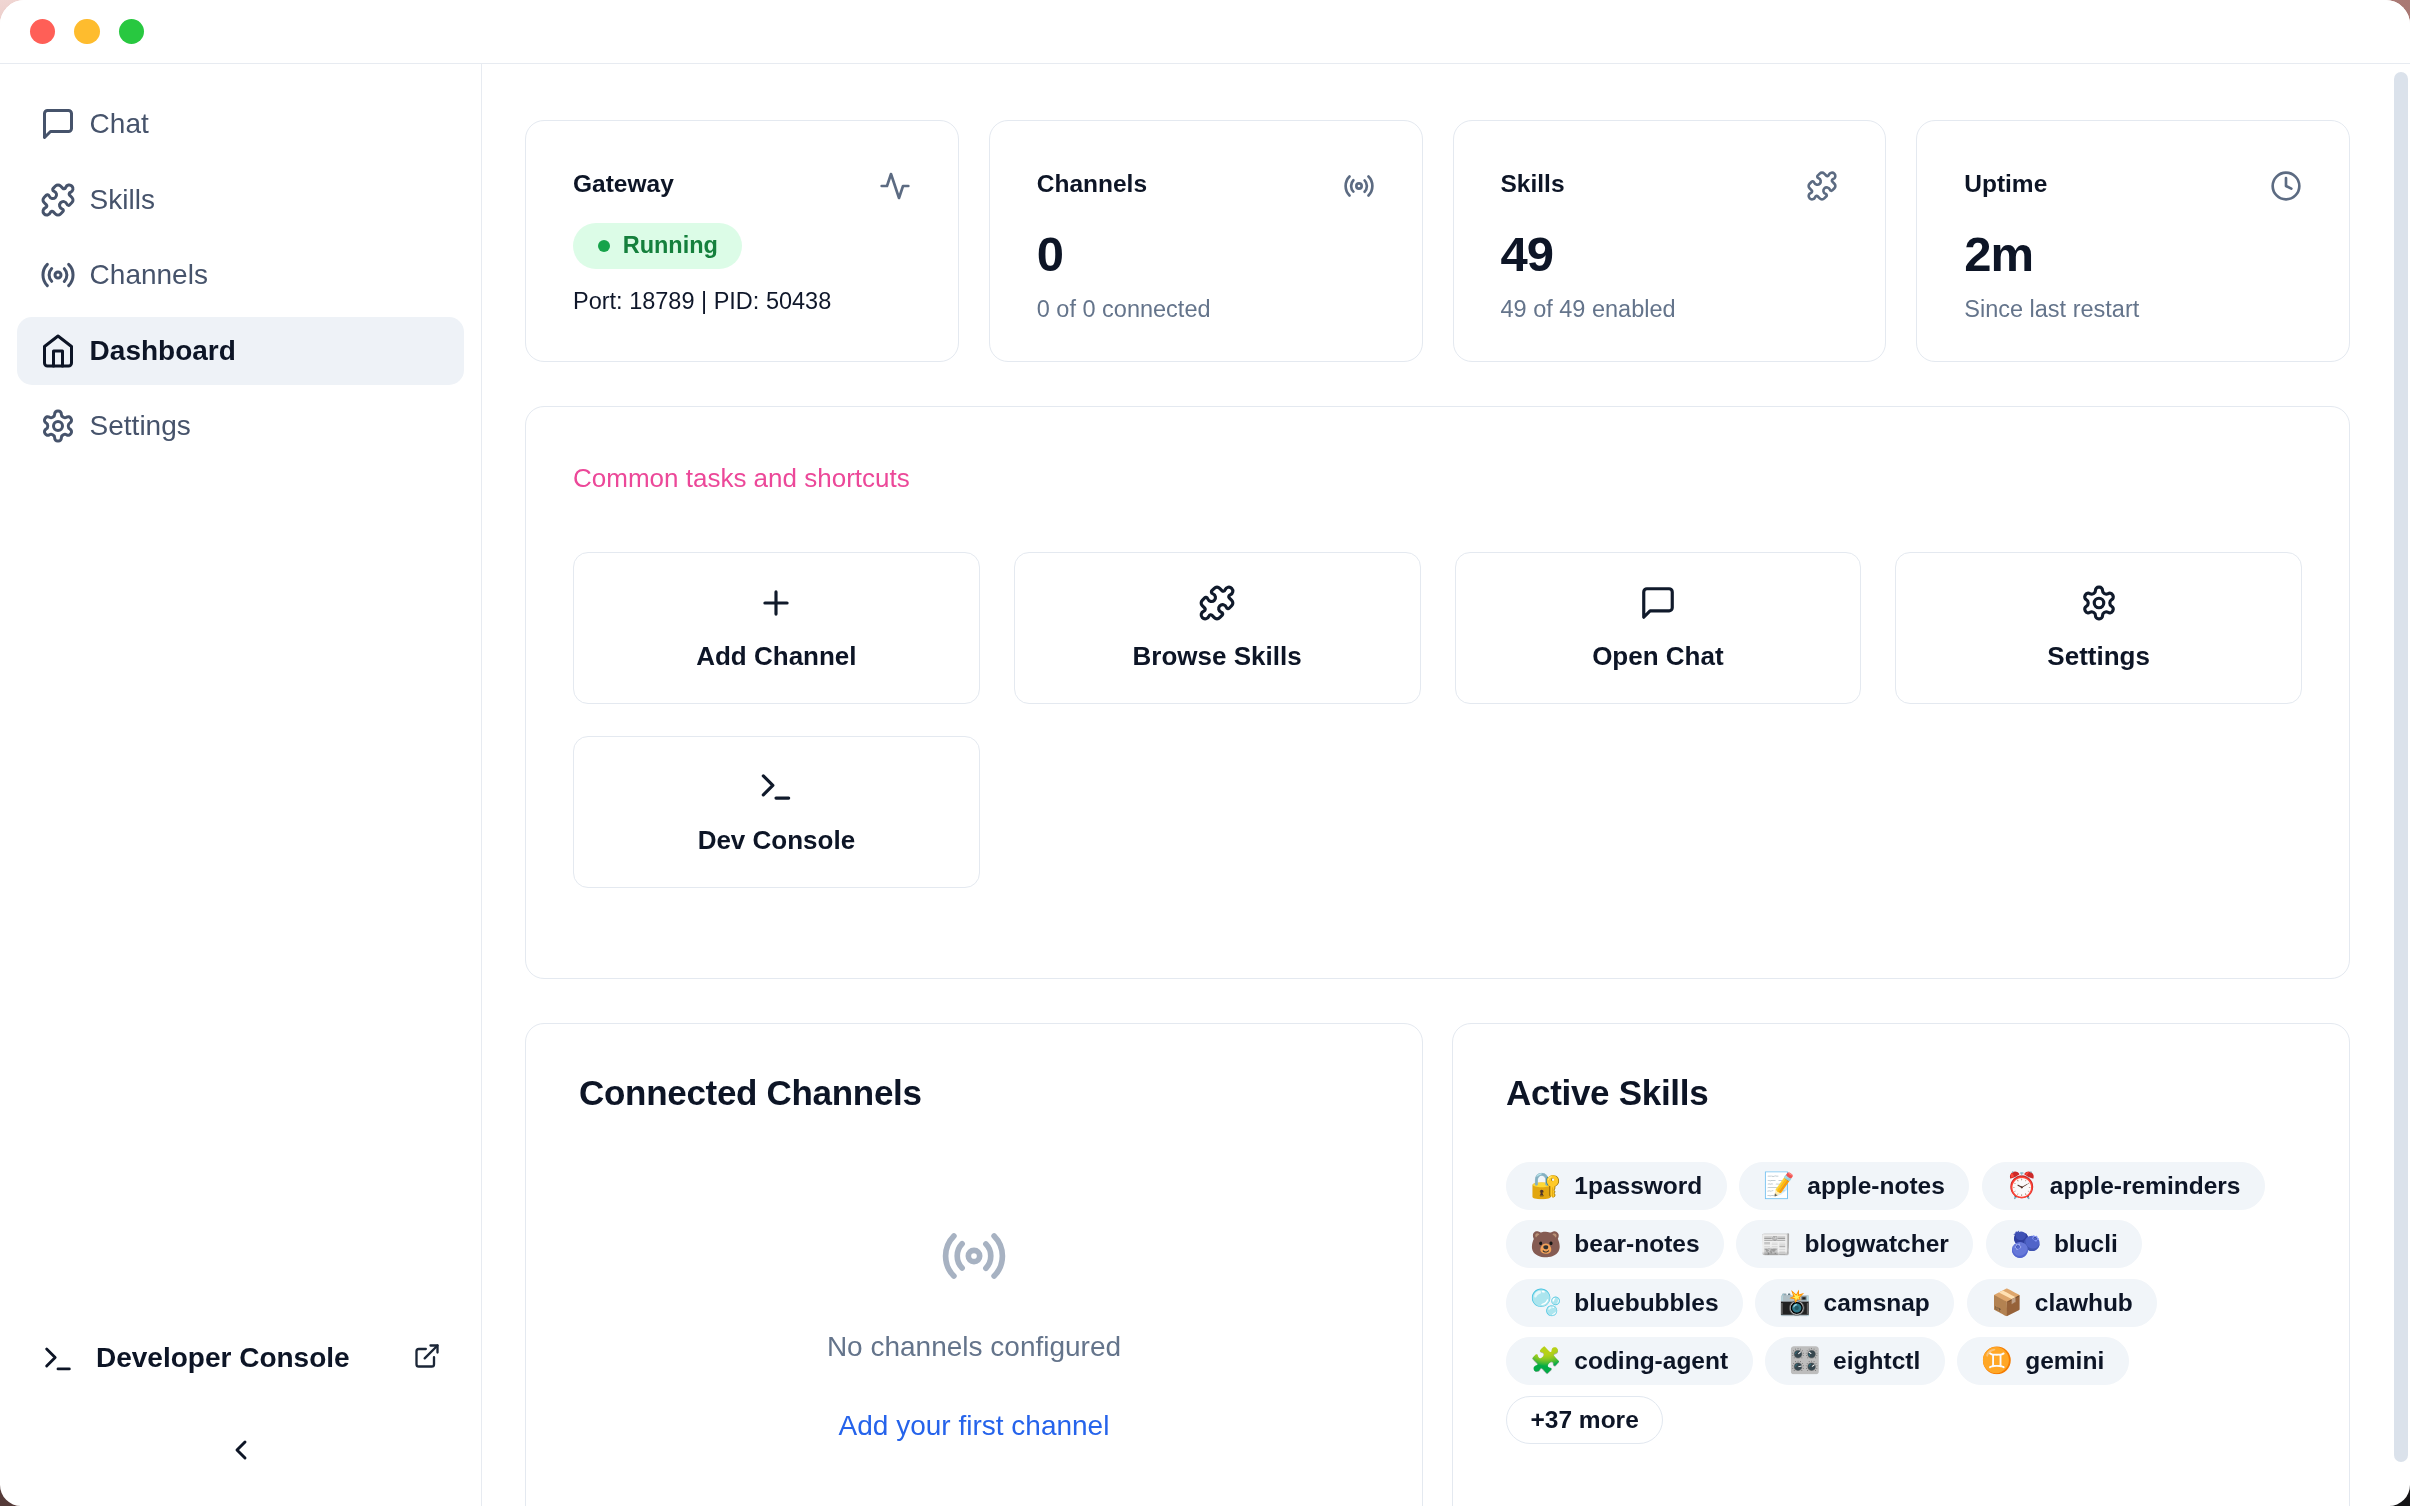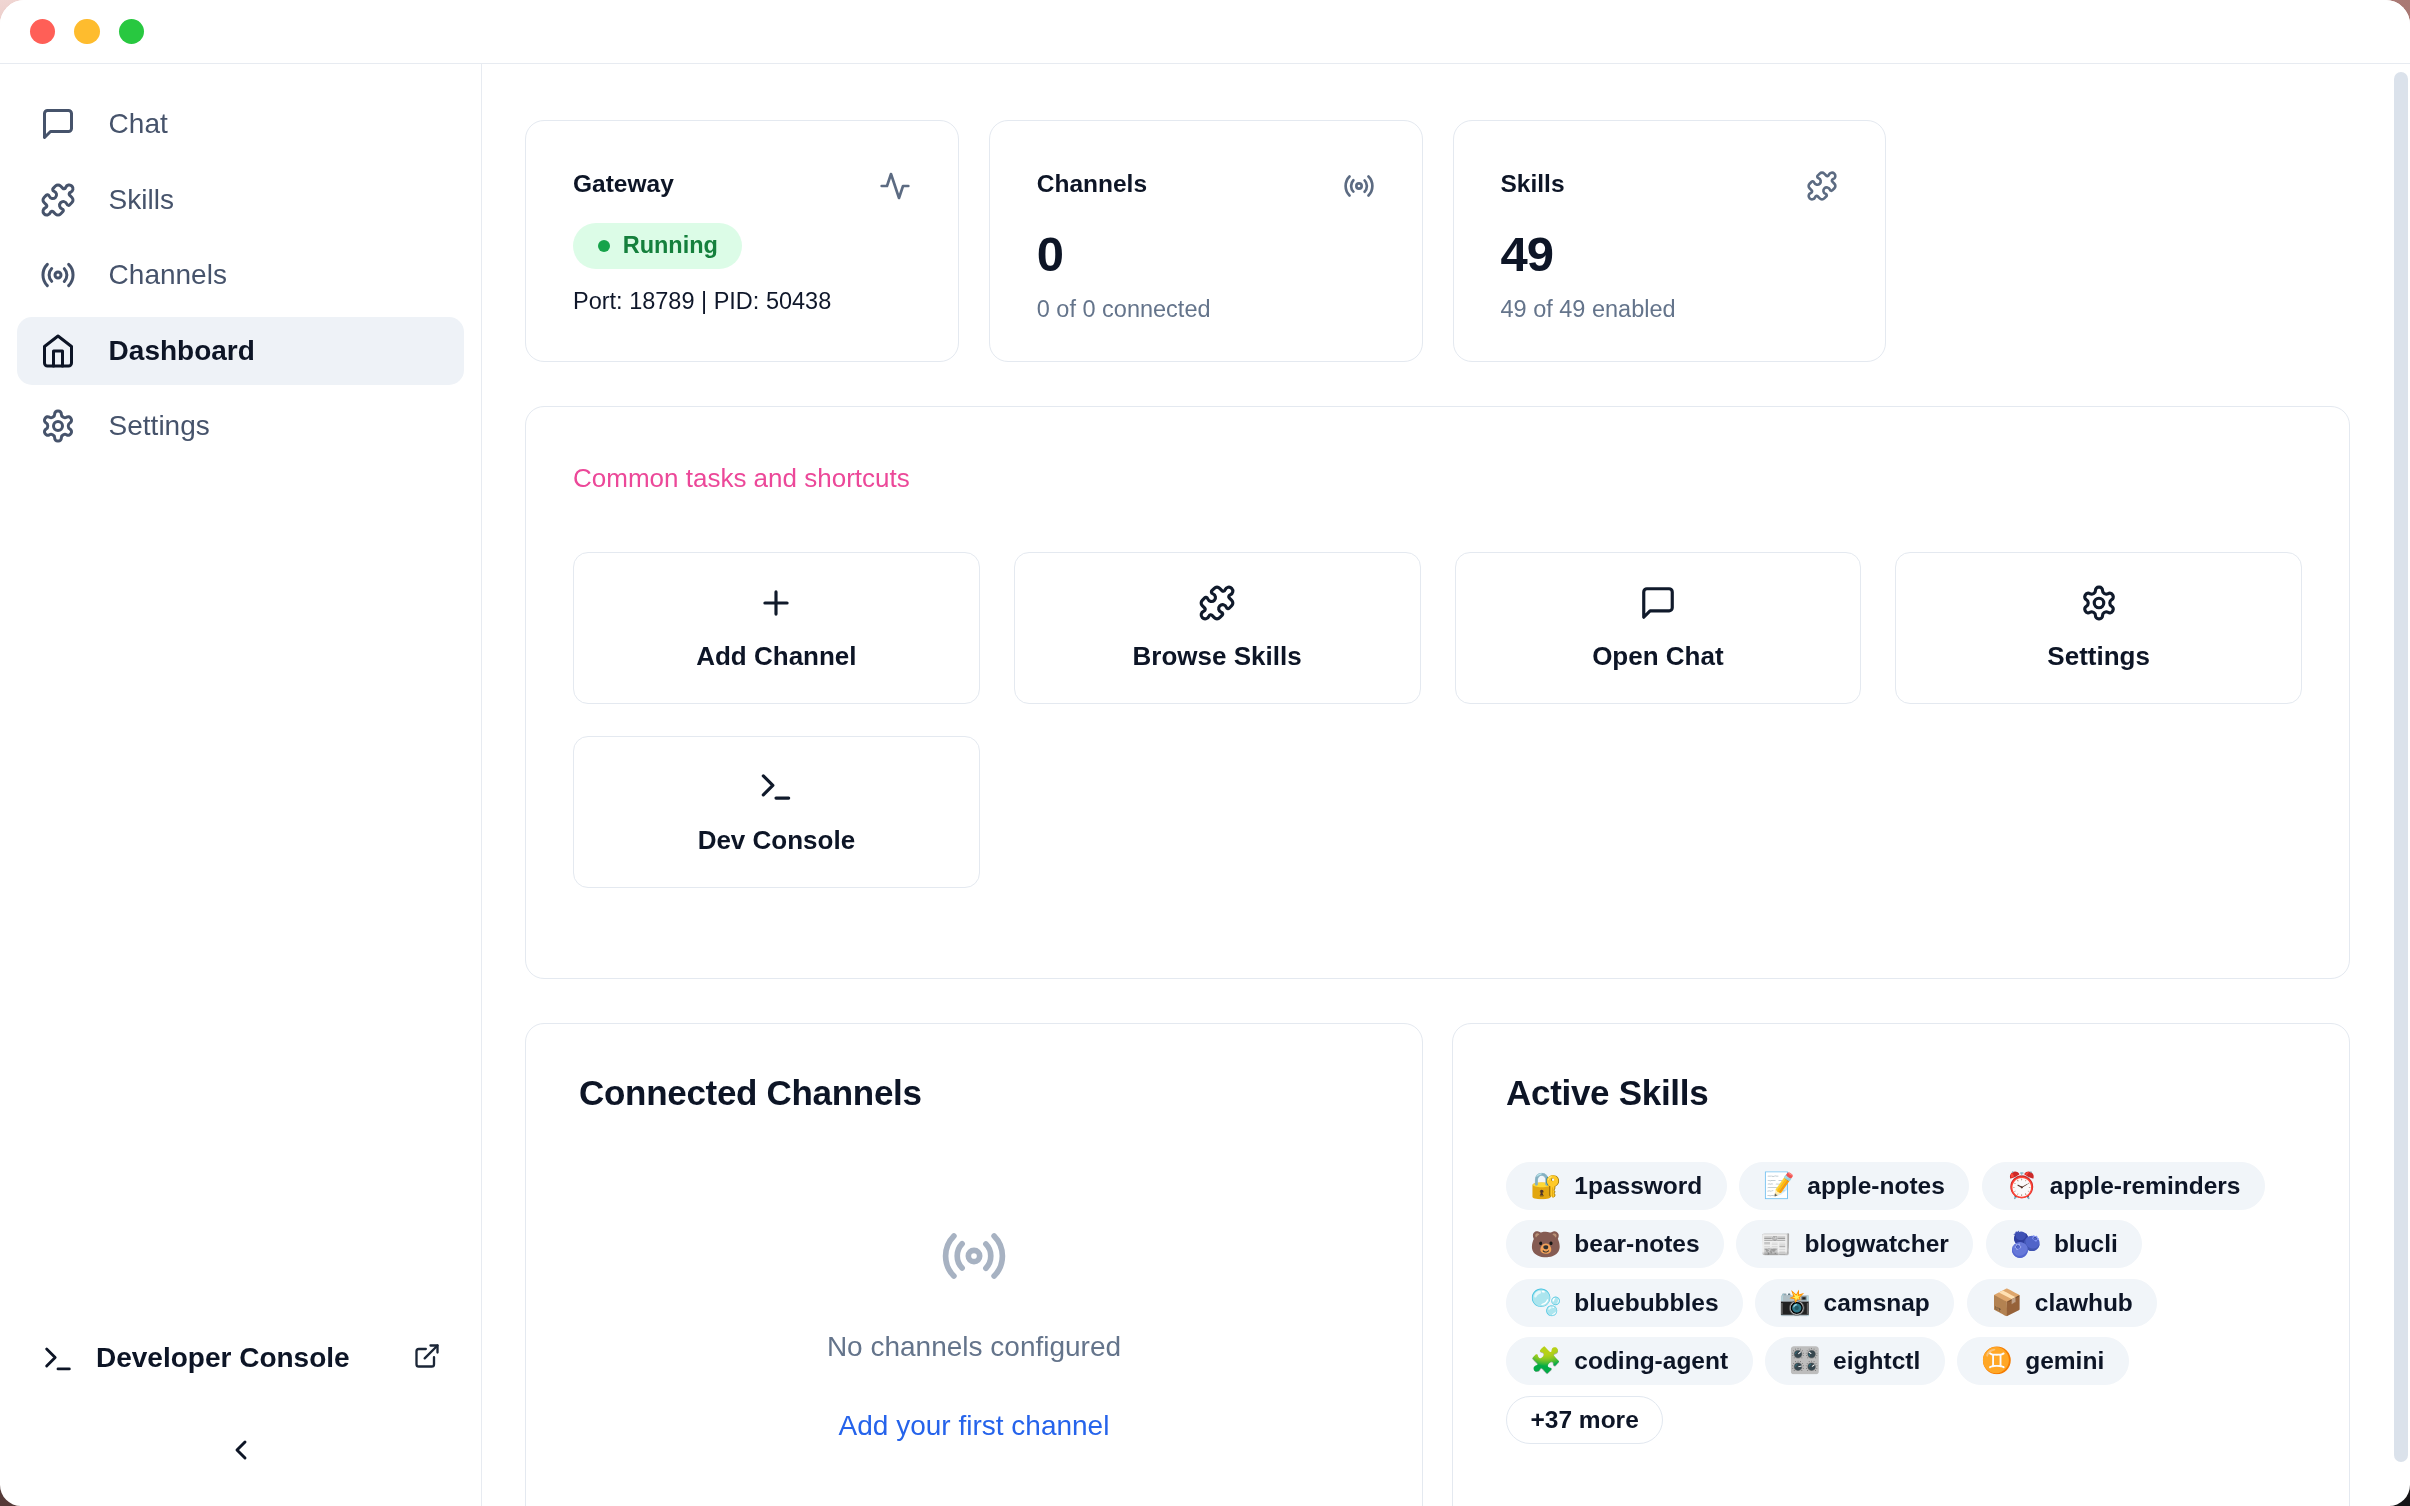--- a/index.html
+++ b/index.html
@@ -30,21 +30,21 @@
 
   
   .sidebar {
     width:482px; flex:none;
     border-right:0.9px solid #e7ebf1;
     display:flex; flex-direction:column;
     padding:26px 0 38px;
   }
   .nav { display:flex; flex-direction:column; gap:7.5px; padding:0 17px; }
   .nav-item {
-    display:flex; align-items:center; gap:33px;
+    display:flex; align-items:center; gap:14px;
     height:68px; padding:0 22.6px; border-radius:15px;
     color:#46536b; font-size:28px; font-weight:500; cursor:pointer;
   }
   .nav-item svg { width:36px; height:36px; flex:none; }
   .nav-item.active { background:#eef2f7; color:#0d1526; font-weight:700; }
   .sidebar-footer { margin-top:auto; }
   .dev-row {
     display:flex; align-items:flex-start; gap:21px;
     padding:0 40px 0 41px; cursor:pointer;
     color:#0d1526; font-size:28px; font-weight:700;
@@ -264,20 +264,30 @@
           <div class="stat-head">
             <span class="stat-title">Skills</span>
             <svg class="stat-icon" viewBox="0 0 24 24" fill="none" stroke="currentColor" stroke-width="2" stroke-linecap="round" stroke-linejoin="round">
                 <use href="#ic-puzzle"></use>
               </svg>
           </div>
           <div class="stat-value">49</div>
           <div class="stat-caption">49 of 49 enabled</div>
         </div>
 
+        <div class="card stat-card">
+          <div class="stat-head">
+            <span class="stat-title">Uptime</span>
+            <svg class="stat-icon" viewBox="0 0 24 24" fill="none" stroke="currentColor" stroke-width="2" stroke-linecap="round" stroke-linejoin="round">
+                <use href="#ic-clock"></use>
+              </svg>
+          </div>
+          <div class="stat-value">2m</div>
+          <div class="stat-caption">Since last restart</div>
+        </div>
       </section>
 
       <section class="card qa-card">
         <div class="qa-sub">Common tasks and shortcuts</div>
         <div class="qa-grid">
           <button class="qa-btn">
             <svg viewBox="0 0 24 24" fill="none" stroke="currentColor" stroke-width="2" stroke-linecap="round" stroke-linejoin="round">
                 <use href="#ic-plus"></use>
               </svg>
             <span>Add Channel</span>

